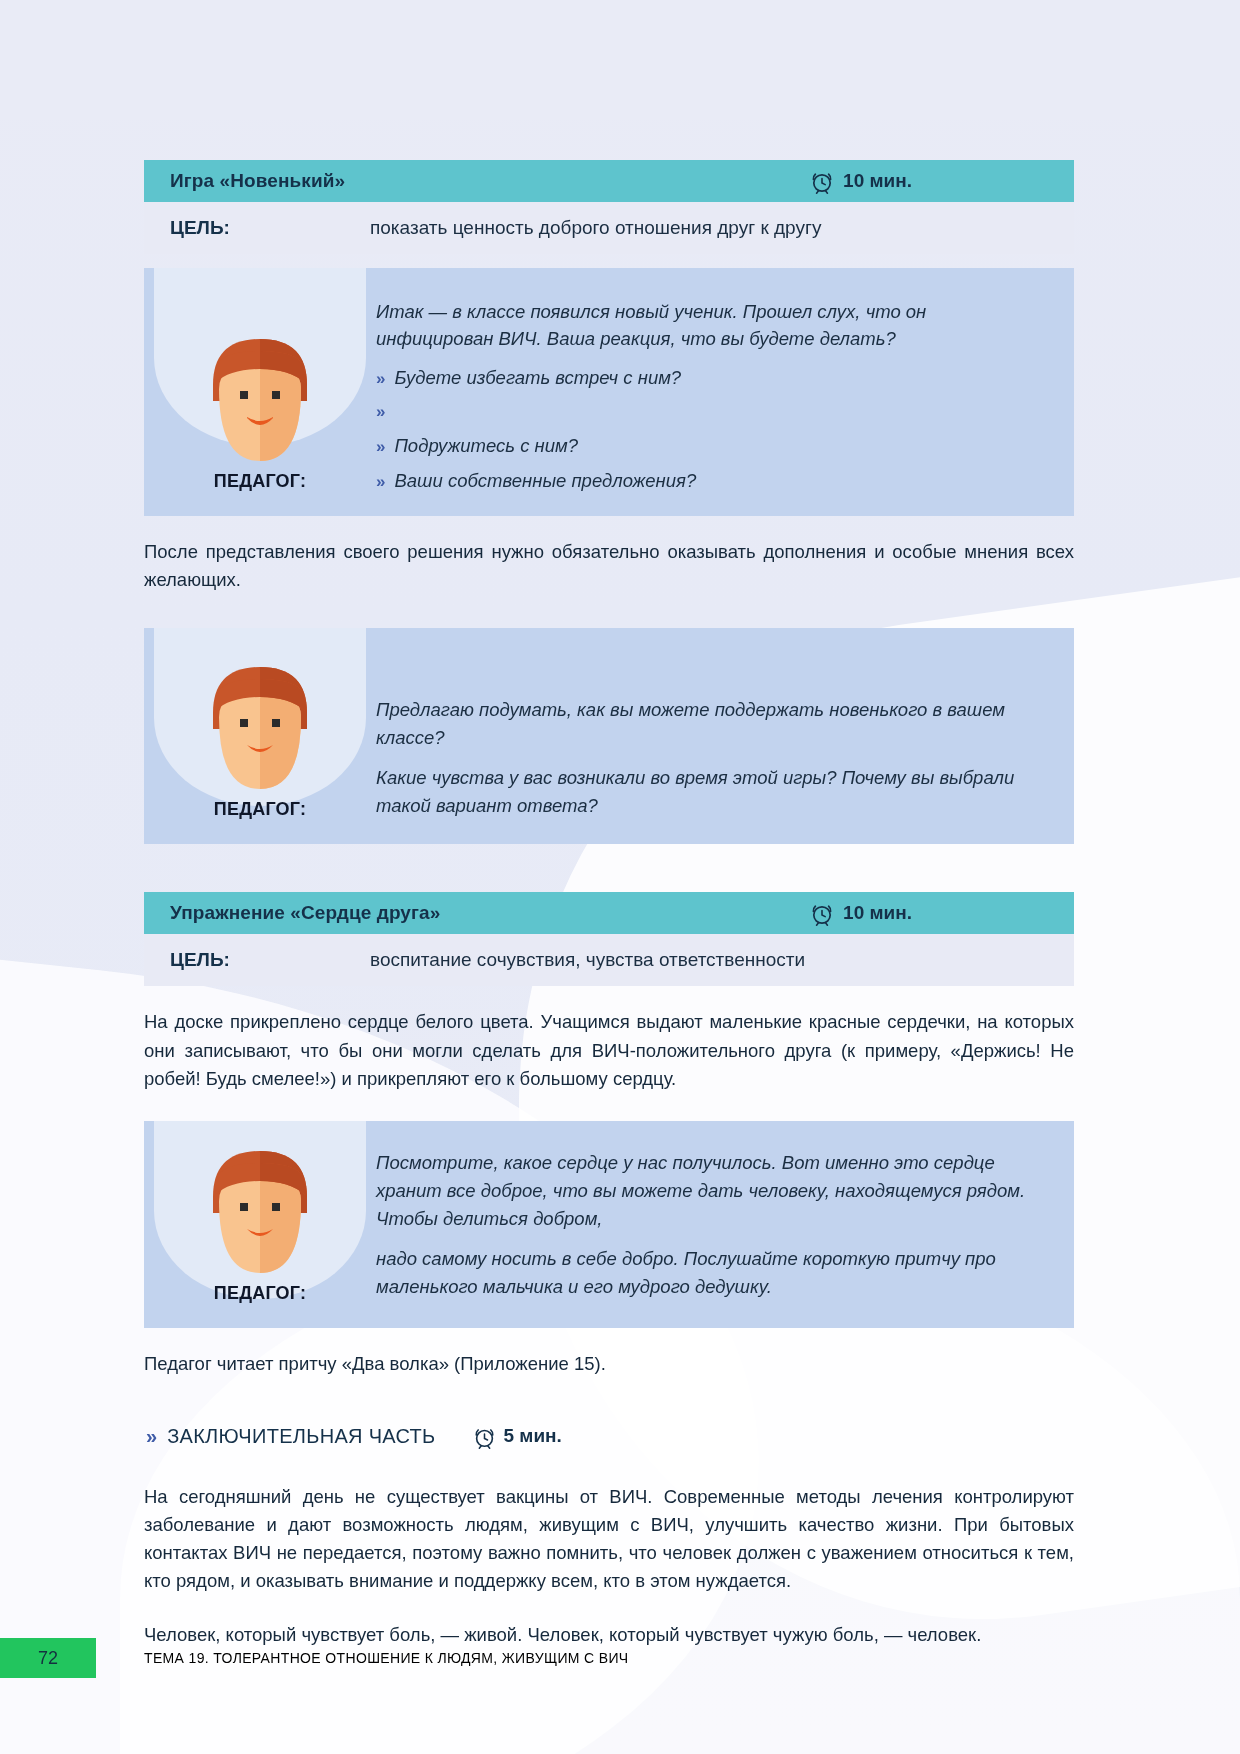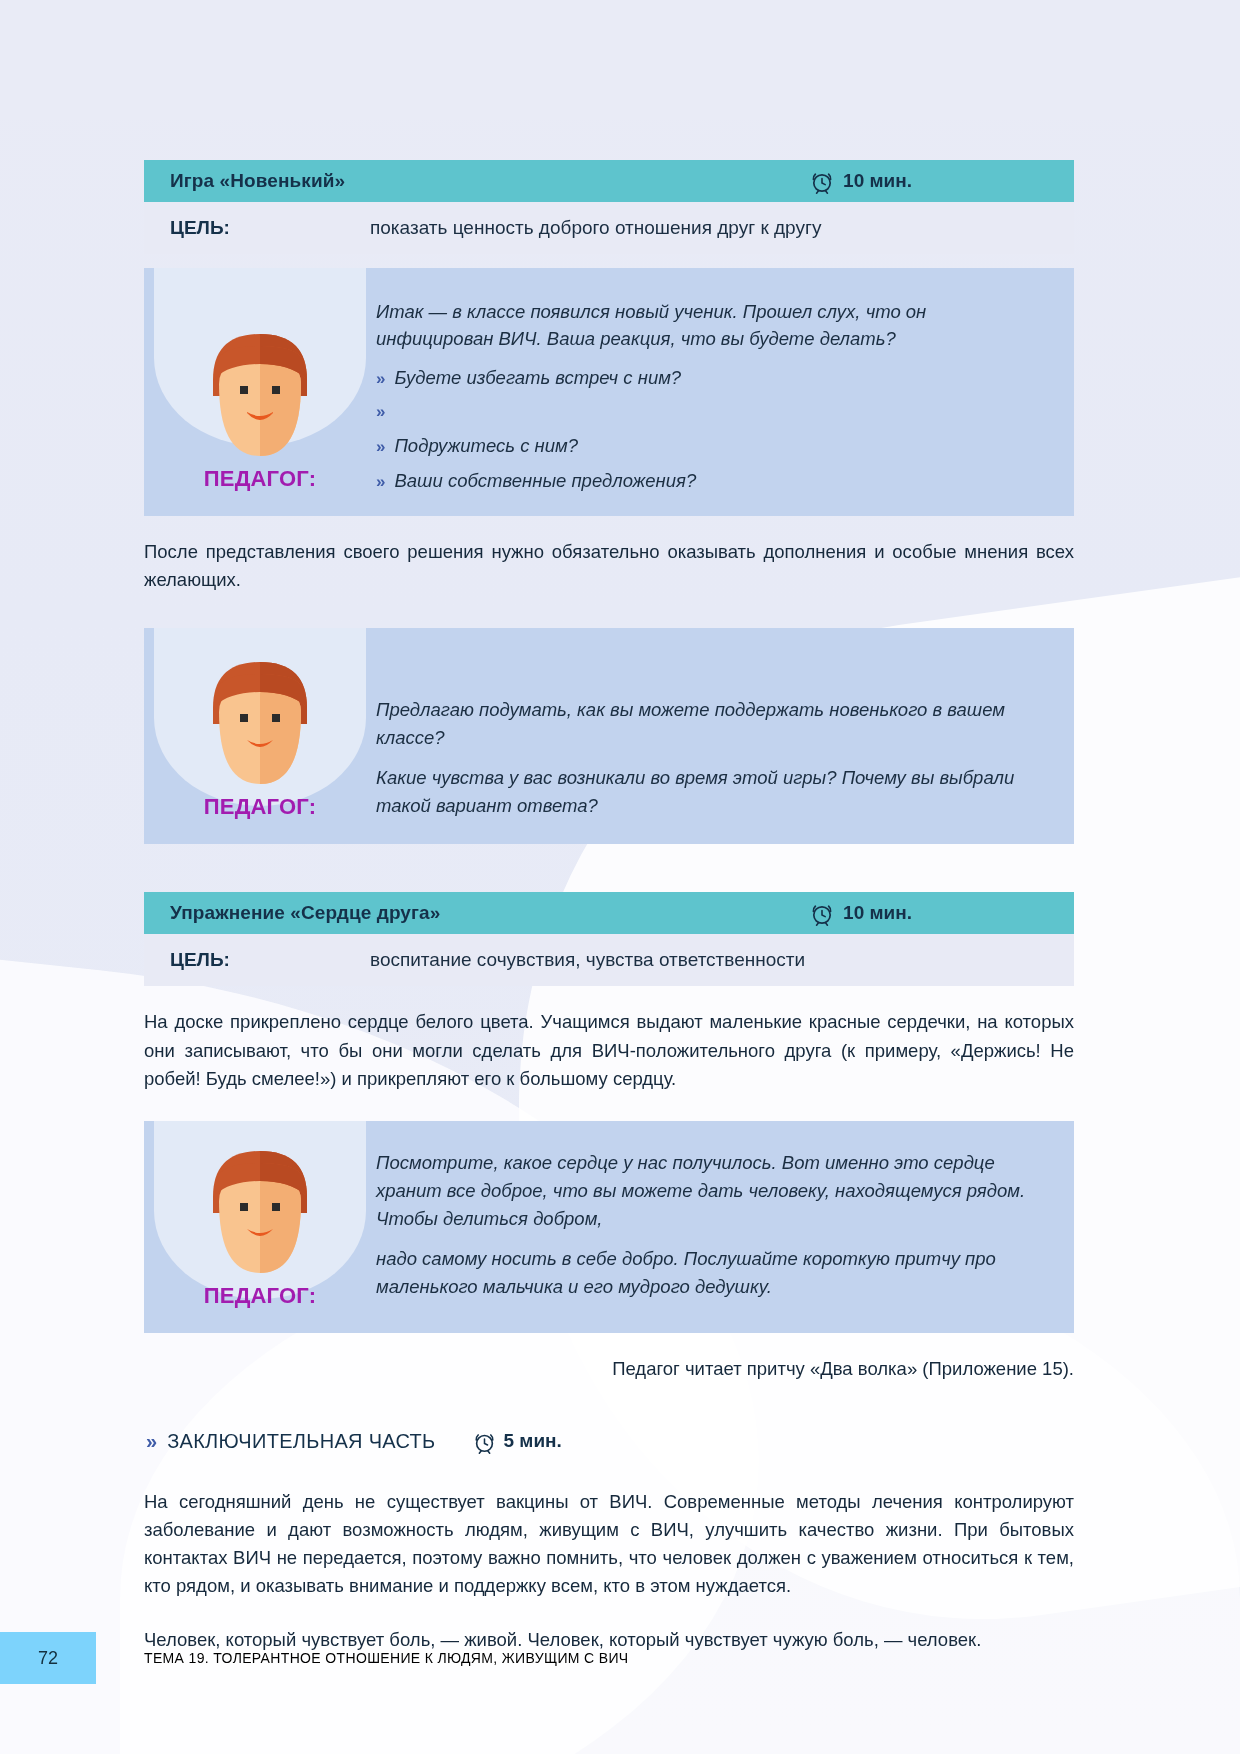--- a/index.html
+++ b/index.html
@@ -133,23 +133,23 @@
     background: #e2eaf7;
     border-radius: 0 0 120px 120px / 0 0 100px 100px;
   }
   .avatar {
     position: relative;
     width: 130px; height: 136px;
     margin-bottom: 6px;
   }
   .teacher-label {
     position: relative;
-    font-size: 22px;
-    font-weight: bold;
-    color: #a21caf;
+    font-size: 18px;
+    font-weight: bold;
+    color: #0f172a;
     letter-spacing: .2px;
   }
   .speech-body {
     flex: 1;
     padding-top: 6px;
   }
   .speech-lead {
     font-size: 18.5px;
     font-style: italic;
     color: #1b2e42;
@@ -185,21 +185,21 @@
   }
 
   
   .para {
     font-size: 18.5px;
     color: #16293c;
     line-height: 1.52;
     text-align: justify;
     margin: 22px 0 0 0;
   }
-  .para.nojust { text-align: right; }
+  .para.nojust { text-align: left; }
 
   
   .final-heading {
     display: flex;
     align-items: center;
     gap: 13px;
     margin-top: 46px;
     padding-left: 2px;
   }
   .final-chev {
@@ -227,22 +227,22 @@
   
   .footer {
     position: absolute;
     left: 0; bottom: 76px;
     width: 100%;
     height: 40px;
     display: flex;
     align-items: center;
   }
   .page-number-box {
-    width: 96px; height: 52px;
-    background: #7dd3fc;
+    width: 96px; height: 40px;
+    background: #22c55e;
     color: #14303f;
     font-size: 18px;
     font-weight: normal;
     display: flex;
     align-items: center;
     justify-content: center;
     flex: none;
   }
   .footer-text {
     margin-left: 48px;

